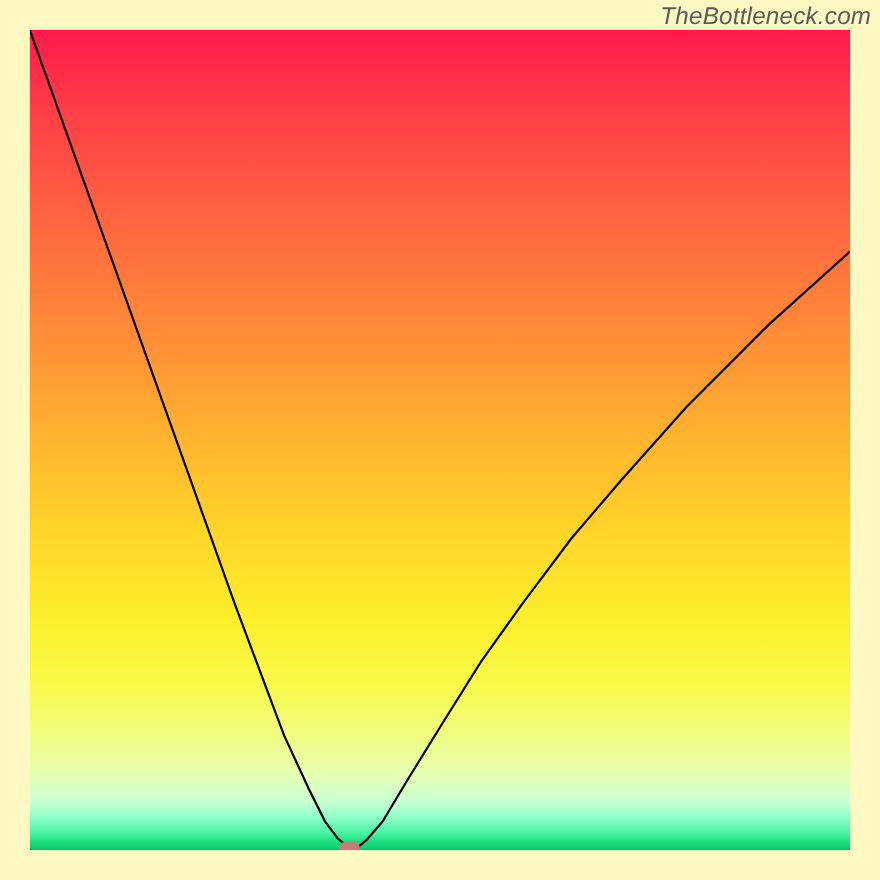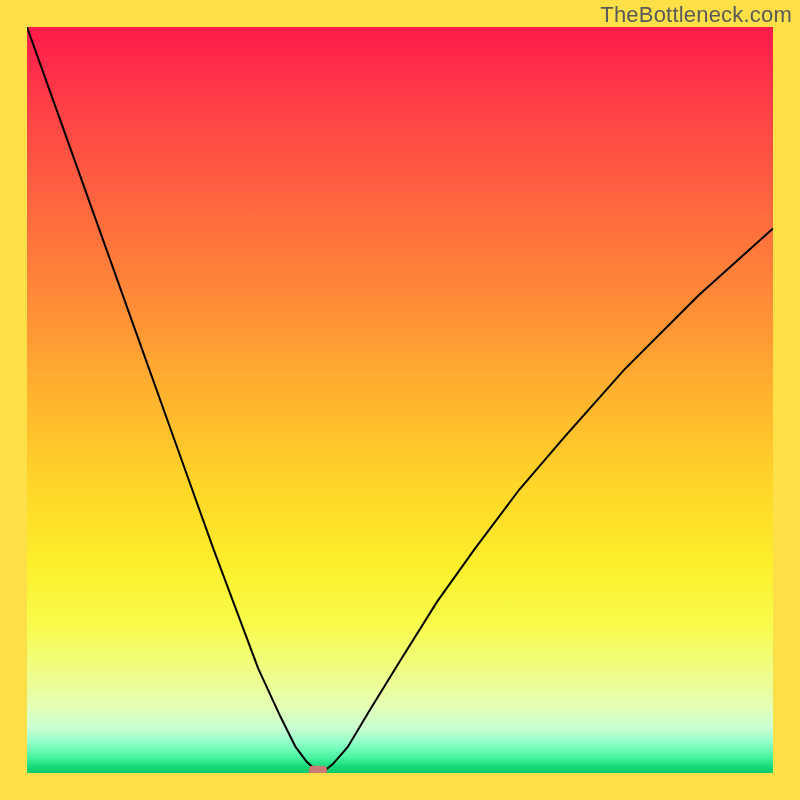--- a/index.html
+++ b/index.html
@@ -10,21 +10,22 @@
     overflow: hidden;
     background: #000;
     font-family: Arial, Helvetica, sans-serif;
   }
   .frame {
     position: absolute;
     left: 0;
     top: 0;
     width: 800px;
     height: 800px;
-    background: #fde047;
+    background: #fef9c3;
+    font-style: italic;
   }
   .plot {
     position: absolute;
     left: 27px;
     top: 27px;
     width: 746px;
     height: 746px;
     overflow: hidden;
   }
   .gradient {

